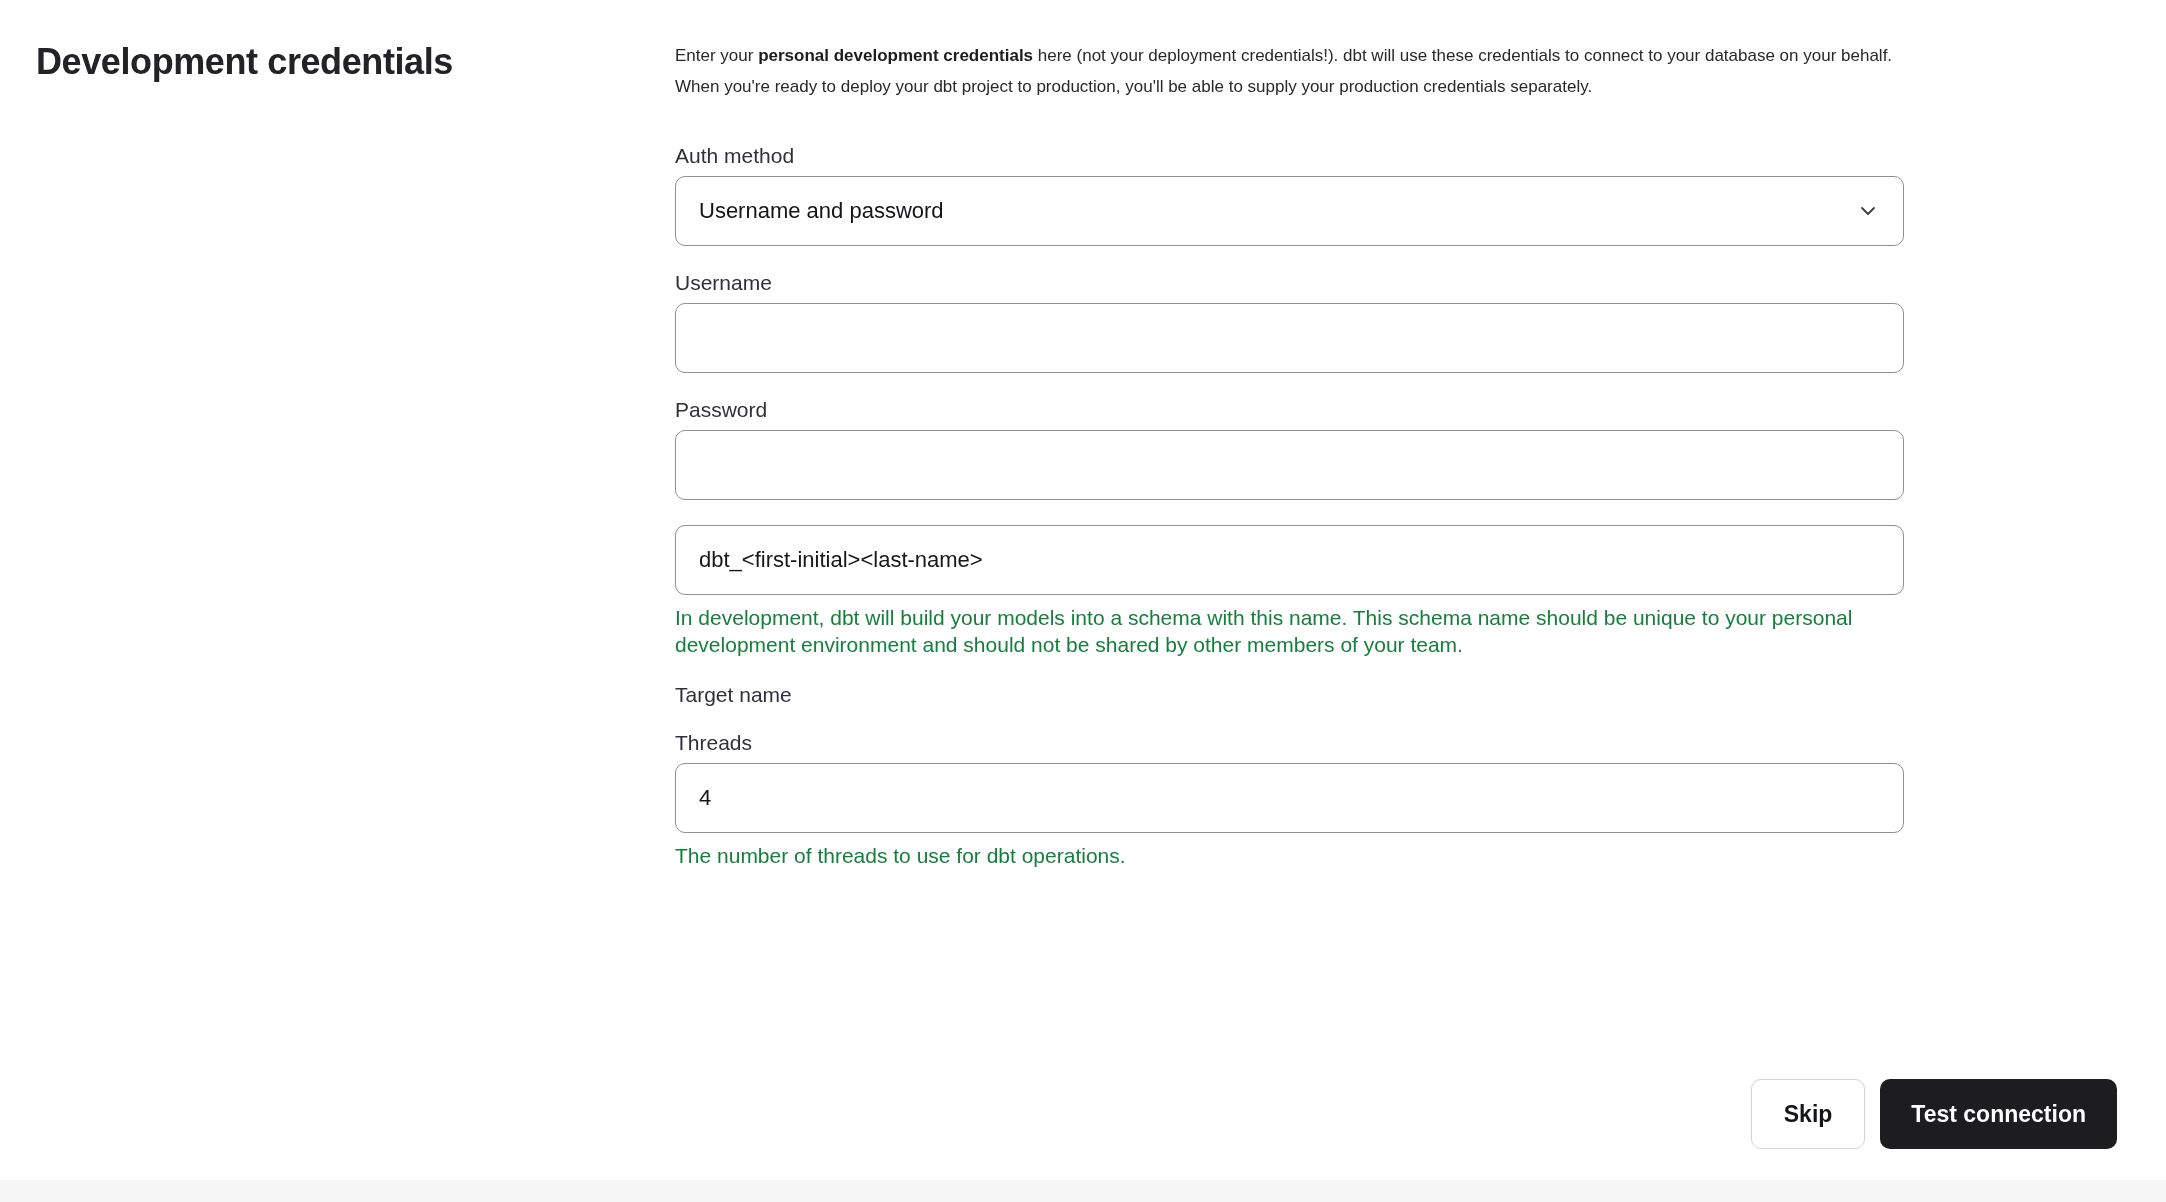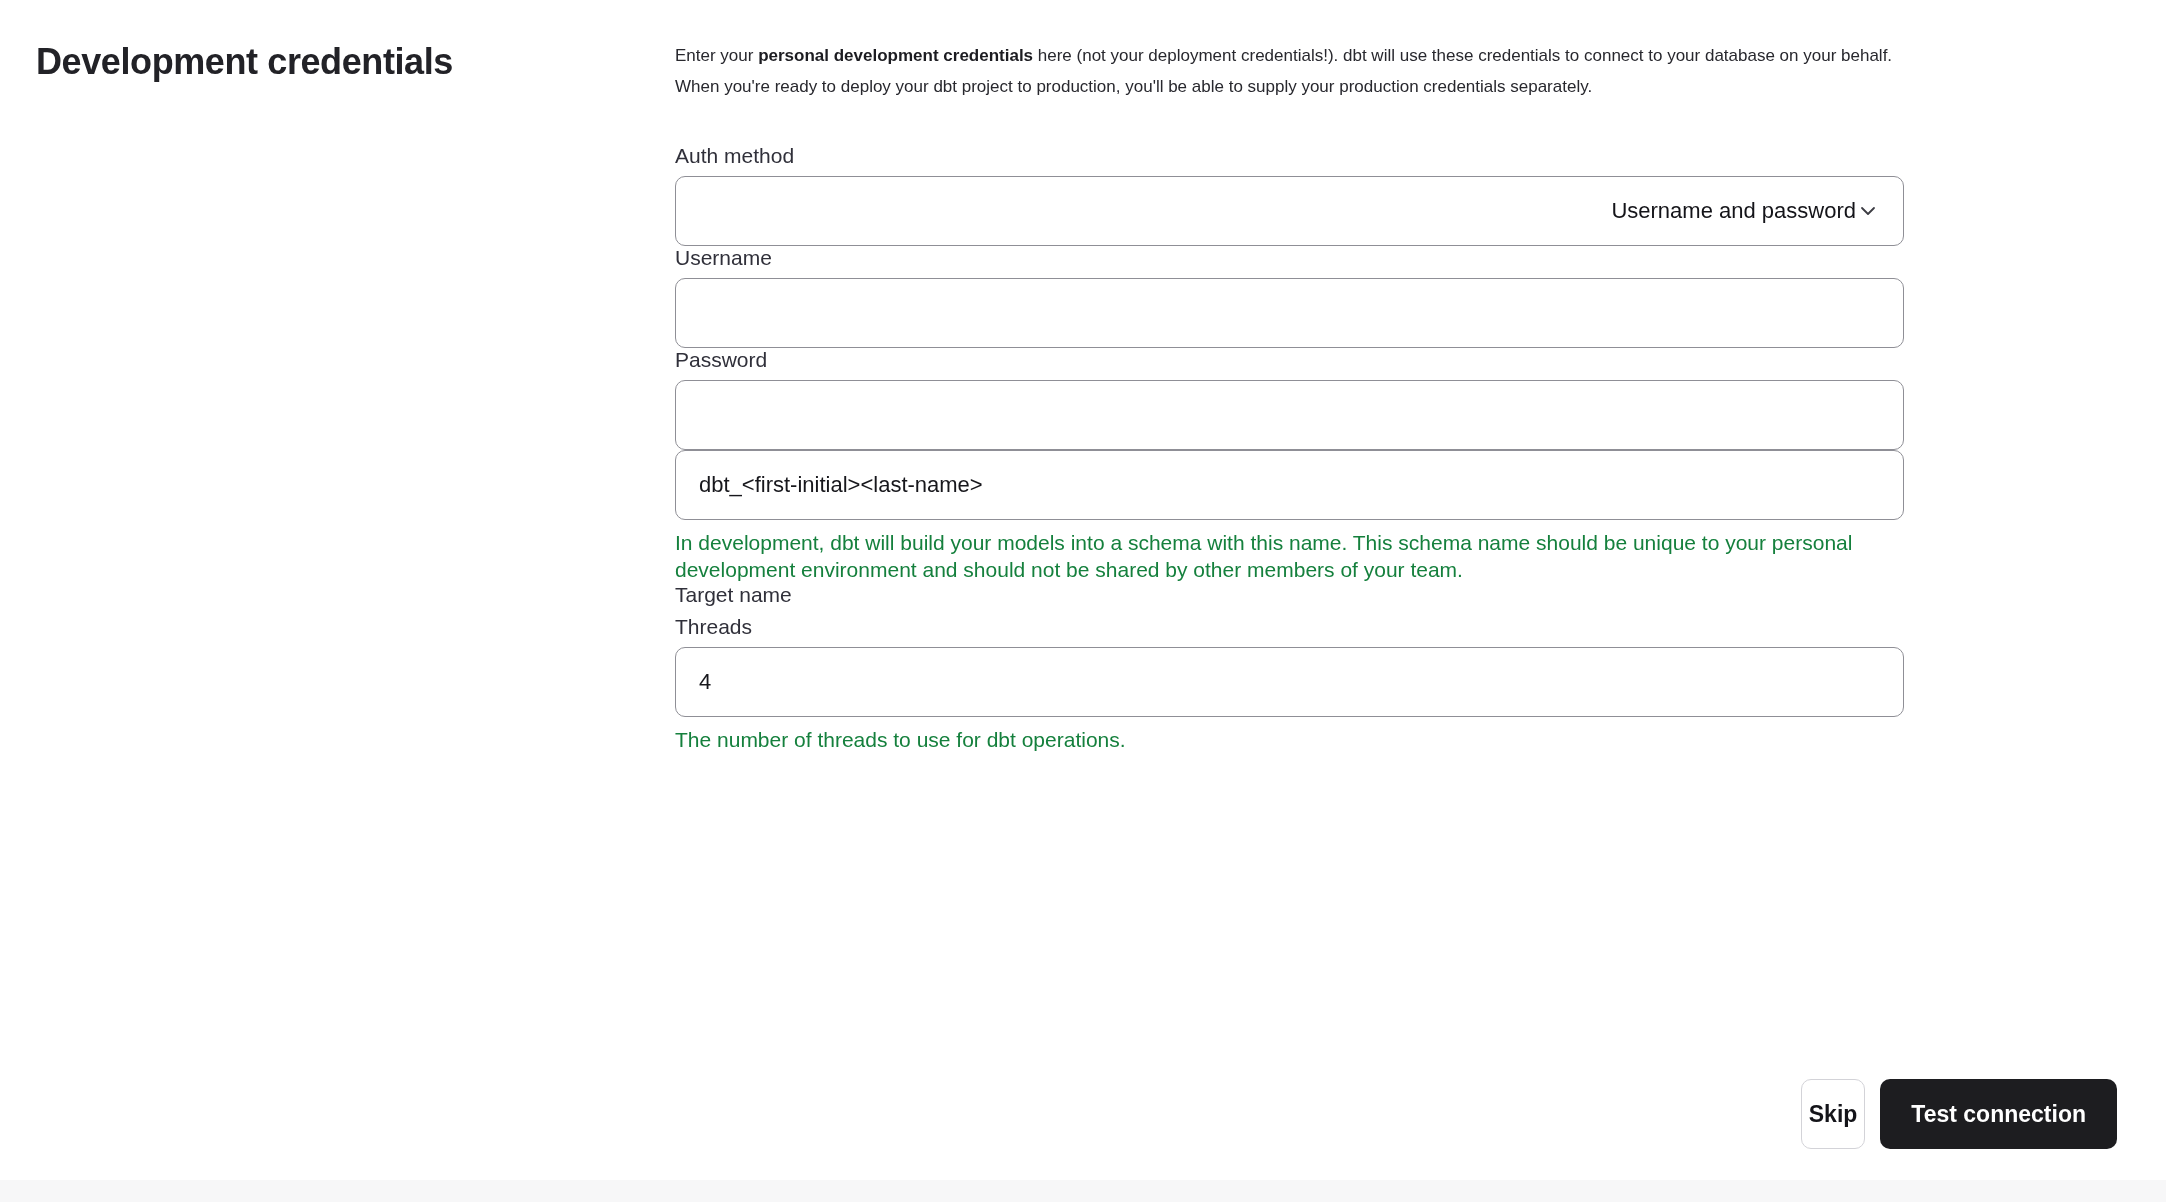--- a/index.html
+++ b/index.html
@@ -33,21 +33,21 @@
     top: 40px;
     width: 1229px;
   }
   .intro {
     font-size: 17px;
     line-height: 31px;
     color: #28282e;
     margin-bottom: 42px;
   }
   .intro strong { font-weight: 700; color: #1c1c21; }
-  .field { }
+  .field { margin-bottom: 25px; }
   .field-label {
     display: block;
     font-size: 21px;
     line-height: 23px;
     color: #30303a;
     margin-bottom: 9px;
   }
   .control {
     width: 100%;
     height: 70px;
@@ -56,21 +56,21 @@
     border-radius: 10px;
     font-family: "Liberation Sans", sans-serif;
     font-size: 22px;
     color: #17171c;
     padding: 0 23px;
     outline: none;
   }
   .select-control {
     display: flex;
     align-items: center;
-    justify-content: flex-end;
+    justify-content: space-between;
     cursor: pointer;
   }
   .select-value { font-size: 22px; color: #141419; }
   .chevron {
     width: 24px;
     height: 24px;
     flex: 0 0 auto;
     color: #3c3c43;
   }
   .help-text {
@@ -95,21 +95,21 @@
     font-weight: 600;
     cursor: pointer;
     display: inline-flex;
     align-items: center;
     justify-content: center;
   }
   .btn-secondary {
     background: #ffffff;
     color: #141419;
     border: 1.5px solid #d3d3d8;
-    padding: 0 7px;
+    padding: 0 32px;
   }
   .btn-primary {
     background: #1d1d20;
     color: #ffffff;
     border: none;
     padding: 12px 31px;
   }
   .bottom-strip {
     position: absolute;
     left: 0;

